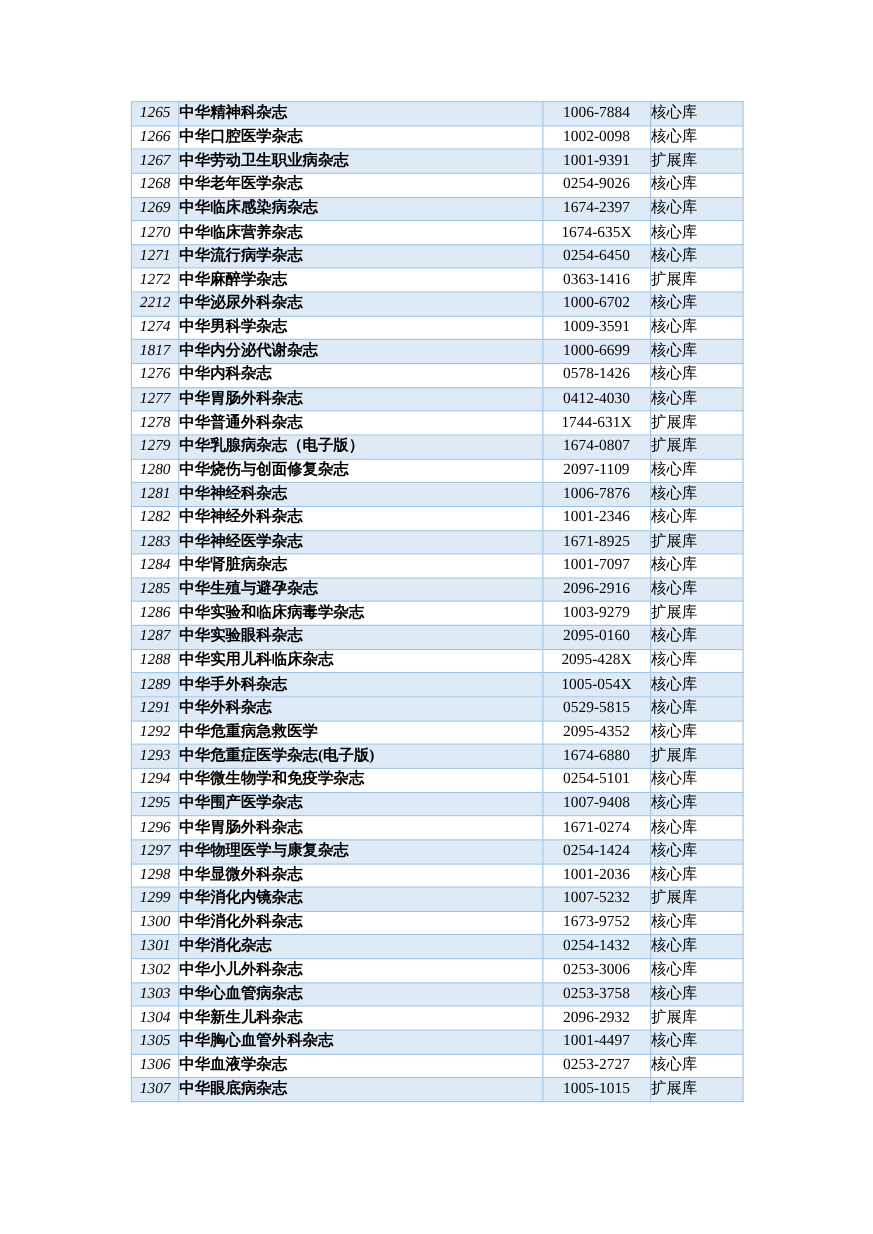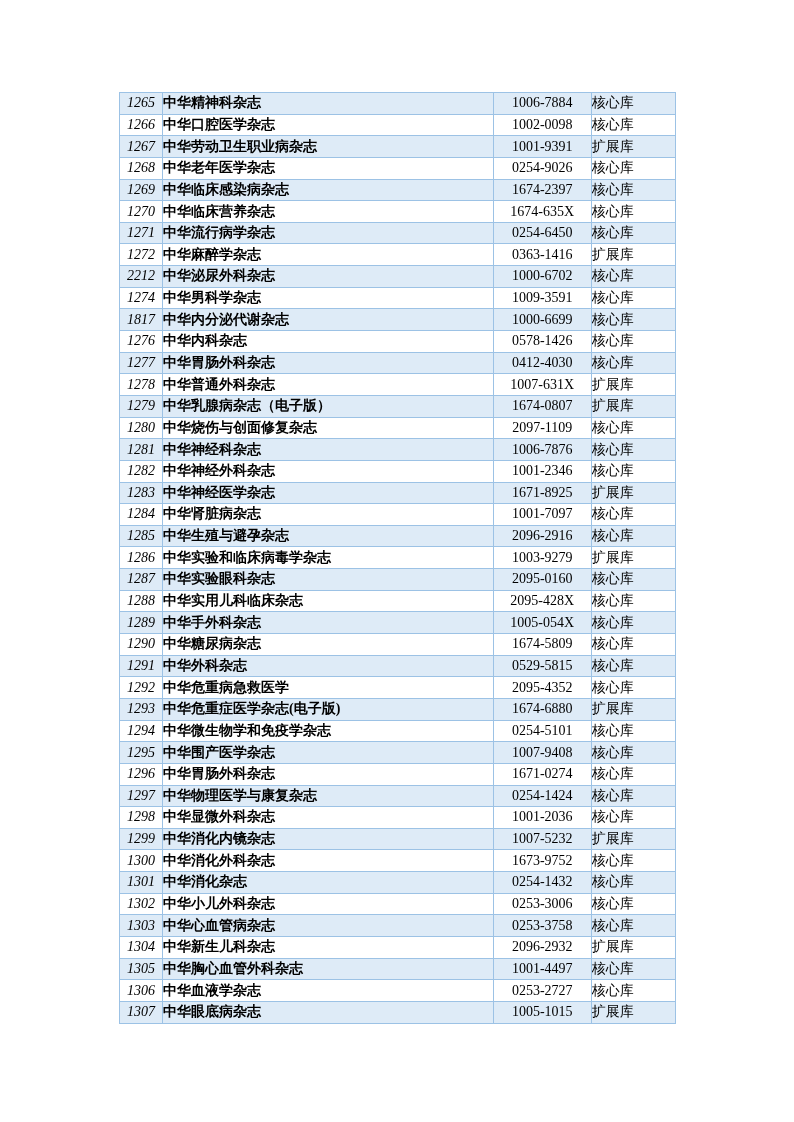--- a/index.html
+++ b/index.html
@@ -131,21 +131,21 @@
         </tr>
         <tr class="shaded">
           <td class="col-no">1277</td>
           <td class="col-name">中华胃肠外科杂志</td>
           <td class="col-issn">0412-4030</td>
           <td class="col-lib">核心库</td>
         </tr>
         <tr>
           <td class="col-no">1278</td>
           <td class="col-name">中华普通外科杂志</td>
-          <td class="col-issn">1007-631X</td>
+          <td class="col-issn">1744-631X</td>
           <td class="col-lib">扩展库</td>
         </tr>
         <tr class="shaded">
           <td class="col-no">1279</td>
           <td class="col-name">中华乳腺病杂志（电子版）</td>
           <td class="col-issn">1674-0807</td>
           <td class="col-lib">扩展库</td>
         </tr>
         <tr>
           <td class="col-no">1280</td>
@@ -198,26 +198,20 @@
         <tr>
           <td class="col-no">1288</td>
           <td class="col-name">中华实用儿科临床杂志</td>
           <td class="col-issn">2095-428X</td>
           <td class="col-lib">核心库</td>
         </tr>
         <tr class="shaded">
           <td class="col-no">1289</td>
           <td class="col-name">中华手外科杂志</td>
           <td class="col-issn">1005-054X</td>
-          <td class="col-lib">核心库</td>
-        </tr>
-        <tr>
-          <td class="col-no">1290</td>
-          <td class="col-name">中华糖尿病杂志</td>
-          <td class="col-issn">1674-5809</td>
           <td class="col-lib">核心库</td>
         </tr>
         <tr class="shaded">
           <td class="col-no">1291</td>
           <td class="col-name">中华外科杂志</td>
           <td class="col-issn">0529-5815</td>
           <td class="col-lib">核心库</td>
         </tr>
         <tr>
           <td class="col-no">1292</td>

